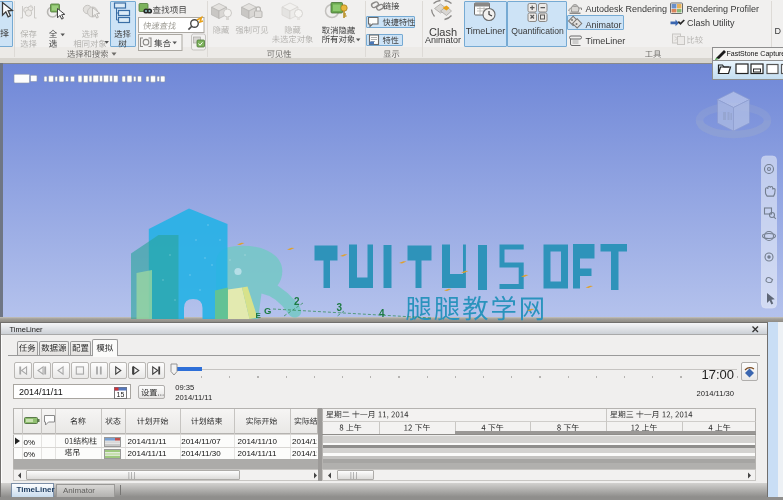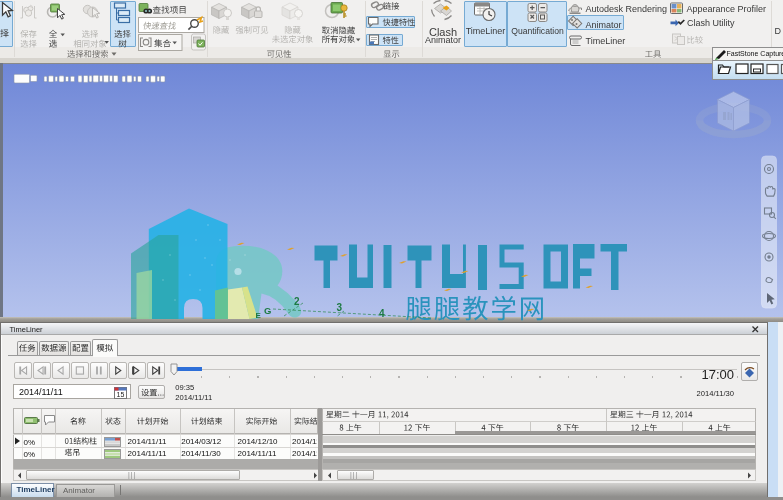--- a/index.html
+++ b/index.html
@@ -277,22 +277,22 @@
   </svg>
 <svg class="ab" style="z-index:22;left:104px;top:448.8px" width="17" height="10" viewBox="0 0 17 10">
     <rect x="0.5" y="0.5" width="16" height="9" fill="#f4f4f4" stroke="#999"></rect>
     <rect x="1" y="1" width="15" height="2.2" fill="#9ec87e"></rect>
     <rect x="1" y="4" width="15" height="2.2" fill="#c8e0b0"></rect>
     <rect x="1" y="6.8" width="15" height="2.2" fill="#9ec87e"></rect>
   </svg>
 <div class="t" style="z-index:22;left:23.5px;top:437.5px;font-size:8px;color:#111">0%</div>
 <div class="t" style="z-index:22;left:23.5px;top:449.5px;font-size:8px;color:#111">0%</div>
 <div class="t" style="z-index:22;left:127.6px;top:436.6px;font-size:8px;color:#111">2014/11/11</div>
-<div class="t" style="z-index:22;left:181.2px;top:436.6px;font-size:8px;color:#111">2014/03/12</div>
-<div class="t" style="z-index:22;left:237.5px;top:436.6px;font-size:8px;color:#111">2014/12/10</div>
+<div class="t" style="z-index:22;left:181.2px;top:436.6px;font-size:8px;color:#111">2014/11/07</div>
+<div class="t" style="z-index:22;left:237.5px;top:436.6px;font-size:8px;color:#111">2014/11/10</div>
 <div class="t" style="z-index:22;left:127.6px;top:448.6px;font-size:8px;color:#111">2014/11/11</div>
 <div class="t" style="z-index:22;left:181.2px;top:448.6px;font-size:8px;color:#111">2014/11/30</div>
 <div class="t" style="z-index:22;left:237.5px;top:448.6px;font-size:8px;color:#111">2014/11/11</div>
 <div class="t" style="z-index:22;left:292px;top:436.6px;font-size:8px;color:#111;width:25px;overflow:hidden">2014/11/1</div>
 <div class="t" style="z-index:22;left:292px;top:448.6px;font-size:8px;color:#111;width:25px;overflow:hidden">2014/11/1</div>
 <div class="ab" style="z-index:22;left:317.5px;top:407.5px;width:4.5px;height:73.5px;background:#9c9a98"></div>
 <div class="ab" style="z-index:20;left:322px;top:407.5px;width:434px;height:13.5px;background:#f3f2f1;border:1px solid #b5b3b0;border-bottom:none"></div>
 <div class="ab" style="z-index:20;left:322px;top:421px;width:434px;height:13px;background:#f3f2f1;border-left:1px solid #b5b3b0;border-right:1px solid #b5b3b0;border-top:1px solid #cfcdca"></div>
 <div class="ab" style="z-index:21;left:379px;top:421.5px;width:1px;height:12px;background:#c9c7c4"></div>
 <div class="ab" style="z-index:21;left:455px;top:421.5px;width:1px;height:12px;background:#c9c7c4"></div>
@@ -513,14 +513,14 @@
       <rect x="677.5" y="36.5" width="7" height="8"></rect>
     </g>
 </svg>
 <div class="t" style="z-index:45;left:443px;top:25.8px;transform:translateX(-50%);font-size:11px;color:#3a3a3a">Clash</div>
 <div class="t" style="z-index:45;left:443px;top:35.3px;transform:translateX(-50%);font-size:9px;color:#3a3a3a">Animator</div>
 <div class="t" style="z-index:45;left:485.5px;top:25.8px;transform:translateX(-50%);font-size:9px;color:#3a3a3a">TimeLiner</div>
 <div class="t" style="z-index:45;left:537.5px;top:25.8px;transform:translateX(-50%);font-size:8.6px;color:#3a3a3a">Quantification</div>
 <div class="t" style="z-index:45;left:585.5px;top:3.6px;font-size:9px;color:#3a3a3a">Autodesk Rendering</div>
 <div class="t" style="z-index:45;left:585.5px;top:19.8px;font-size:9px;color:#3a3a3a">Animator</div>
 <div class="t" style="z-index:45;left:585.5px;top:36.2px;font-size:9px;color:#3a3a3a">TimeLiner</div>
-<div class="t" style="z-index:45;left:686.5px;top:3.6px;font-size:9px;color:#3a3a3a">Appearance Profiler</div>
+<div class="t" style="z-index:45;left:686.5px;top:3.6px;font-size:9px;color:#3a3a3a">Rendering Profiler</div>
 <div class="t" style="z-index:45;left:687px;top:17.6px;font-size:9px;color:#3a3a3a">Clash Utility</div>
 <div class="t" style="z-index:45;left:774.5px;top:25.8px;font-size:9px;color:#3a3a3a">D</div>
 </body></html>

